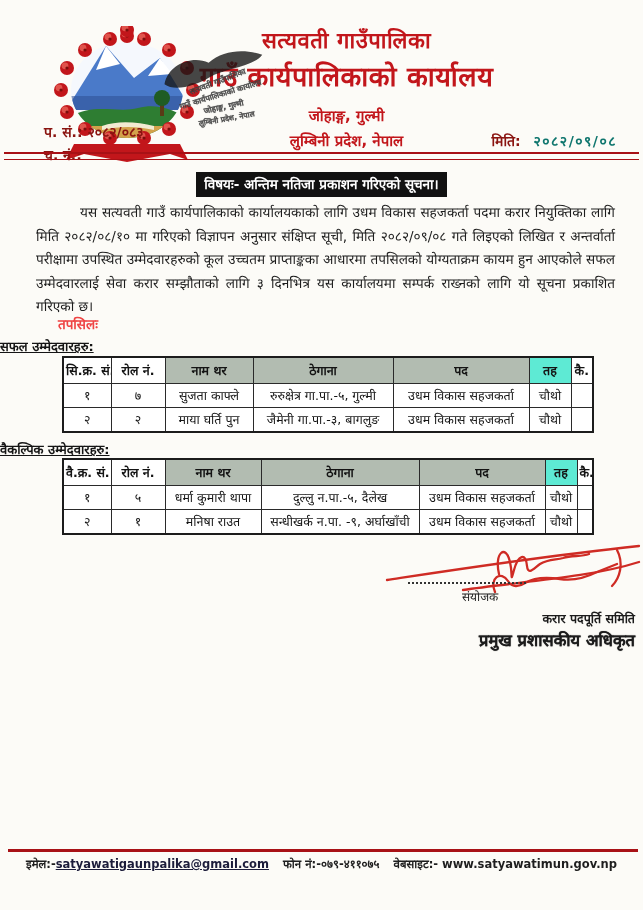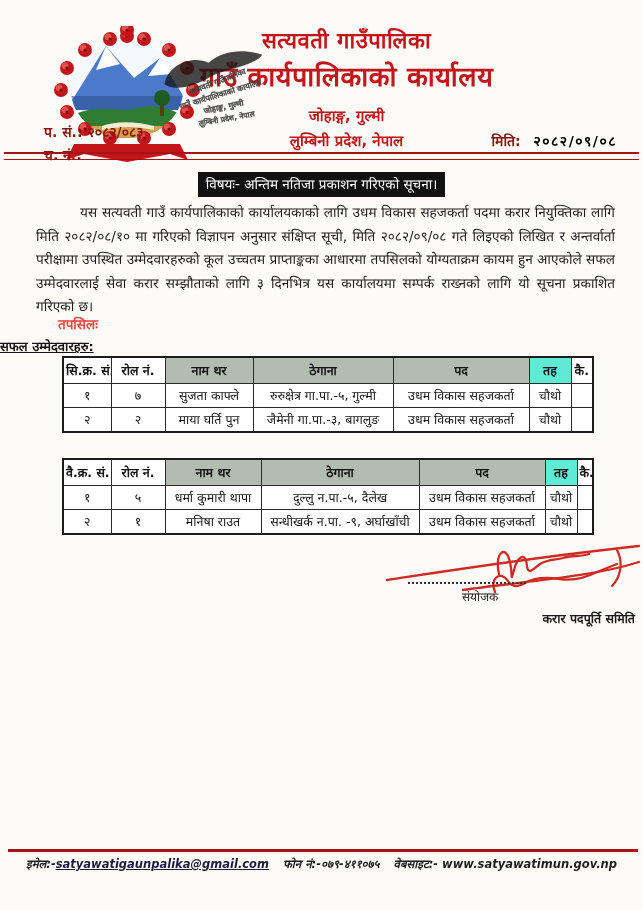--- a/index.html
+++ b/index.html
@@ -15,42 +15,42 @@
   }
   
   .logo{position:absolute;left:42px;top:26px;width:172px;height:142px;}
   .titles{position:absolute;left:60px;right:10px;top:24px;text-align:center;color:#c2161b;}
   .t1{font-size:22px;font-weight:bold;letter-spacing:.5px;}
   .t2{font-size:27px;font-weight:bold;margin-top:3px;letter-spacing:.5px;}
   .t3{font-size:15px;font-weight:bold;margin-top:11px;}
   .t4{font-size:15px;font-weight:bold;margin-top:5px;}
   .refblock{position:absolute;left:44px;top:121px;color:#8a1410;font-weight:bold;font-size:14px;line-height:23px;}
   .dateblock{position:absolute;right:26px;top:131px;color:#8a1410;font-weight:bold;font-size:14px;}
-  .dateblock .dval{letter-spacing:1.5px;margin-left:8px;color:#000000;margin-top:8px;}
+  .dateblock .dval{letter-spacing:1.5px;margin-left:8px;color:#0f766e;margin-top:8px;}
   .stamp{
     position:absolute;left:148px;top:74px;width:160px;height:100px;
     transform:rotate(-14deg);color:#3f3f3f;text-align:center;
     font-weight:bold;opacity:.88;text-shadow:0 0 .7px #555;
     pointer-events:none;
   }
   .stamp .s{display:block;}
   .s1{font-size:8px;transform:rotate(-7deg);}
   .s2{font-size:8px;transform:rotate(-3deg);margin-top:2px;}
   .s3{font-size:8px;transform:rotate(2deg);margin-top:2px;}
   .s4{font-size:7.5px;transform:rotate(4deg);margin-top:2px;}
   .stampblob{position:absolute;left:18px;top:-26px;width:120px;height:34px;}
   .rule{
     position:absolute;left:4px;right:4px;top:152px;height:5px;
     border-top:2.6px solid #a81116;border-bottom:1.8px solid #a81116;
   }
   
   .subjectwrap{position:absolute;left:0;right:0;top:172px;text-align:center;}
   .subject{
     display:inline-block;background:#111;color:#fff;
-    font-size:13.5px;font-weight:normal;padding:3px 8px 4px 8px;
+    font-size:13.5px;font-weight:bold;padding:3px 8px 4px 8px;
   }
   
   .para{
     position:absolute;left:36px;right:28px;top:201px;
     font-size:13.6px;line-height:23.6px;color:#1d1d1d;
     text-align:justify;text-indent:44px;
   }
   .tapasil{position:absolute;left:58px;top:315px;font-size:13.5px;font-weight:600;color:#ef4444;}
   
   .tbl-title{position:absolute;left:0;right:0;
@@ -76,21 +76,21 @@
   .sig-svg{position:absolute;right:2px;top:534px;width:258px;height:62px;}
   .sig-dots{position:absolute;left:408px;top:582px;width:118px;border-bottom:2px dotted #333;}
   .sig-role{position:absolute;left:462px;top:588px;font-size:12px;color:#222;}
   .sig-block{position:absolute;left:420px;top:610px;width:215px;text-align:right;color:#1c1c1c;}
   .sig-committee{font-size:12.5px;font-weight:bold;}
   .sig-officer{font-size:16.5px;font-weight:bold;margin-top:1px;text-shadow:0 0 .8px #333;}
   
   .footer-rule{position:absolute;left:8px;right:5px;top:849px;height:2.6px;background:#a81116;}
   .footer-l1{position:absolute;left:0;right:0;top:856px;text-align:center;font-size:11.5px;color:#1e1e1e;font-weight:bold;}
   .footer-l2{position:absolute;left:0;right:0;top:875px;text-align:center;font-size:11.5px;color:#1e1e1e;font-weight:bold;}
-  .footer-l1 .seg{margin:0 5px;font-style:italic;}
+  .footer-l1 .seg{margin:0 5px;}
   .lnk{text-decoration:underline;color:#1c1c3a;font-weight:bold;}
 </style>
 </head>
 <body>
 
 <div class="page">
 
   <svg class="logo" viewBox="0 0 172 142">
     <defs>
       <g id="fl">
@@ -214,20 +214,21 @@
           <td>२</td>
           <td>माया घर्ति पुन</td>
           <td>जैमेनी गा.पा.-३, बागलुङ</td>
           <td>उधम विकास सहजकर्ता</td>
           <td>चौथो</td>
           <td></td>
         </tr>
       </tbody>
     </table>
 
+  <div class="tbl-title tt2">वैकल्पिक उम्मेदवारहरु:</div>
   <table class="doc tb2">
       <colgroup>
         <col style="width: 48px;">
         <col style="width: 54px;">
         <col style="width: 96px;">
         <col style="width: 158px;">
         <col style="width: 126px;">
         <col style="width: 32px;">
         <col style="width: 16px;">
       </colgroup>
@@ -270,20 +271,21 @@
       <path d="M80,56 C132,48 206,44 256,28"></path>
       <path d="M116,40 c-5,-22 7,-30 11,-12 c3,13 0,22 4,8 c4,-15 12,-18 13,-4 c1,10 7,2 13,-2 c8,-5 16,-4 23,-6 c9,-3 18,-1 26,-4"></path>
       <path d="M112,58 c-6,-14 6,-22 13,-11 c4,7 11,6 17,2 c10,-6 23,-6 35,-4 c12,2 25,-1 37,-7 l20,-8"></path>
       <path d="M234,16 c7,13 3,28 -5,36"></path>
     </g>
   </svg>
   <div class="sig-dots"></div>
   <div class="sig-role">संयोजक</div>
   <div class="sig-block">
     <div class="sig-committee">करार पदपूर्ति समिति</div>
+    <div class="sig-officer">प्रमुख प्रशासकीय अधिकृत</div>
   </div>
 
   <div class="footer-rule"></div>
   <div class="footer-l1">
     <span class="seg">
       <span>इमेल:-</span><span class="lnk">satyawatigaunpalika@gmail.com</span>
     </span>
     <span class="seg">फोन नं:-०७९-४११०७५</span>
     <span class="seg">
       <span>वेबसाइट:-</span>

